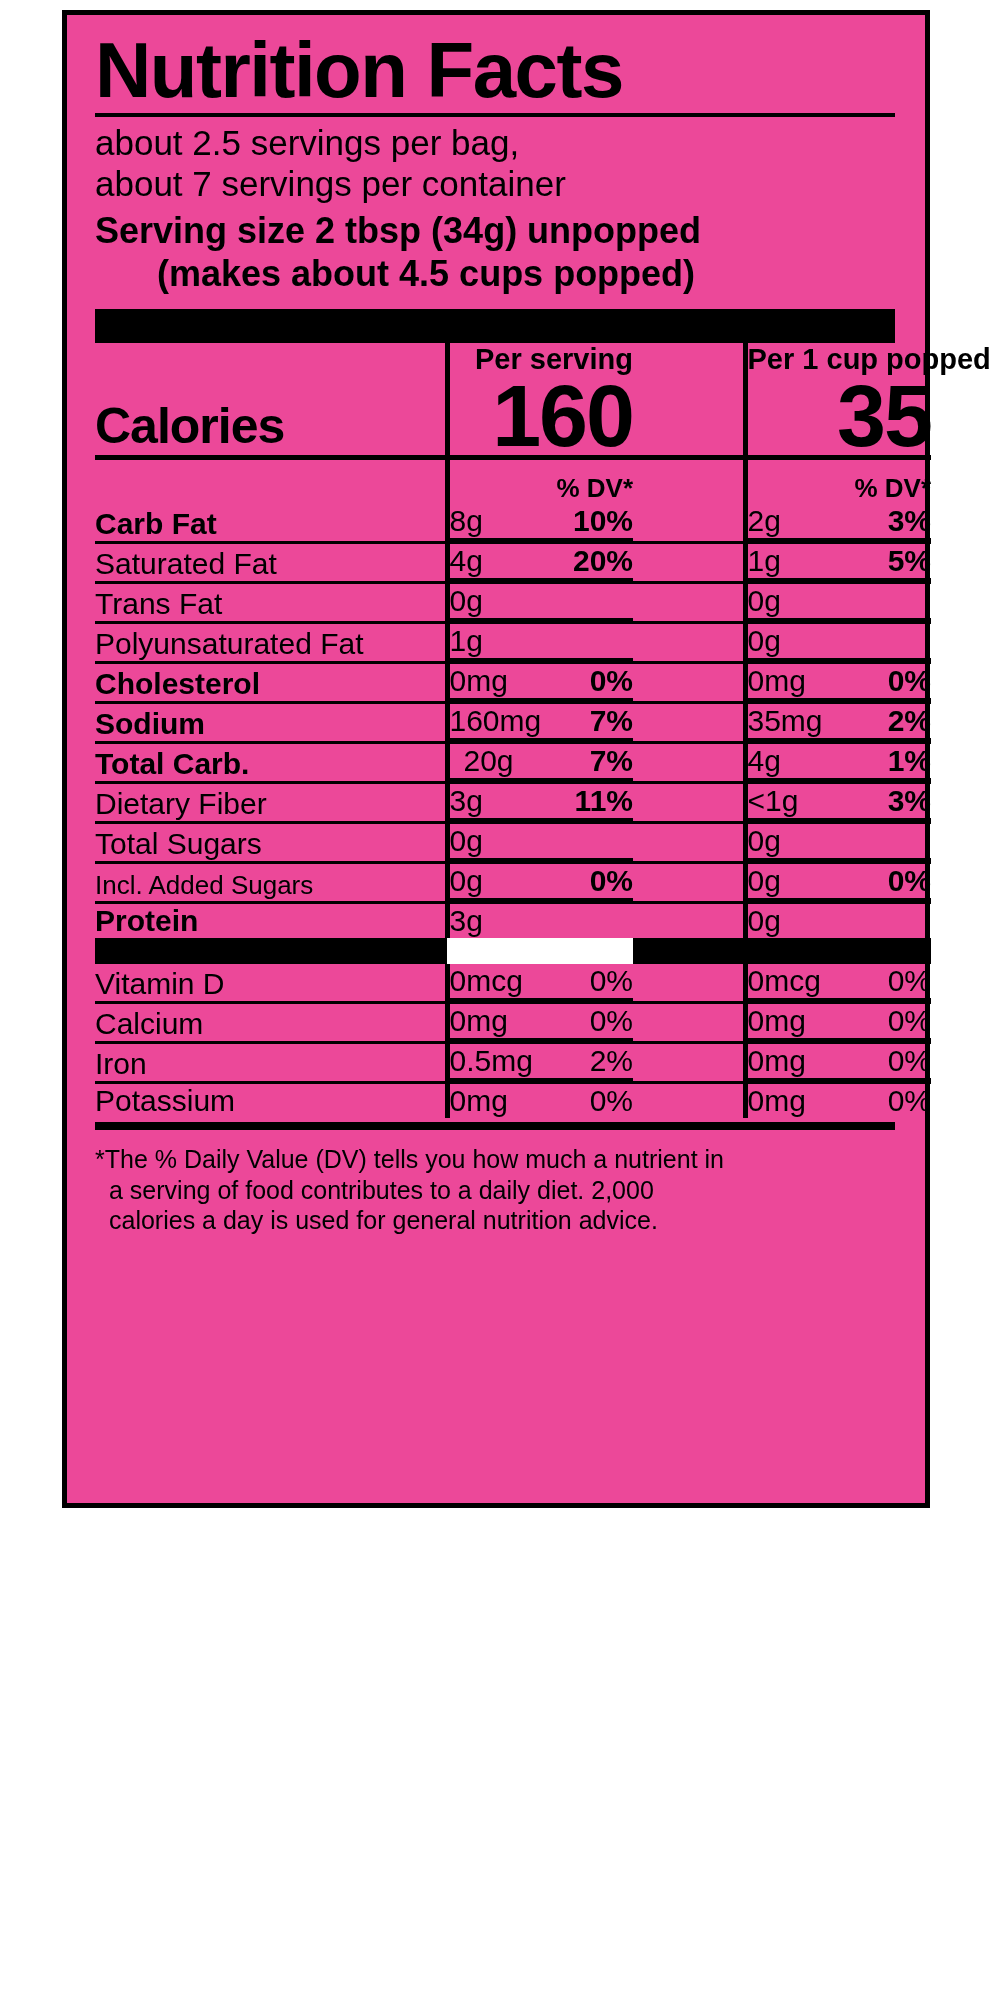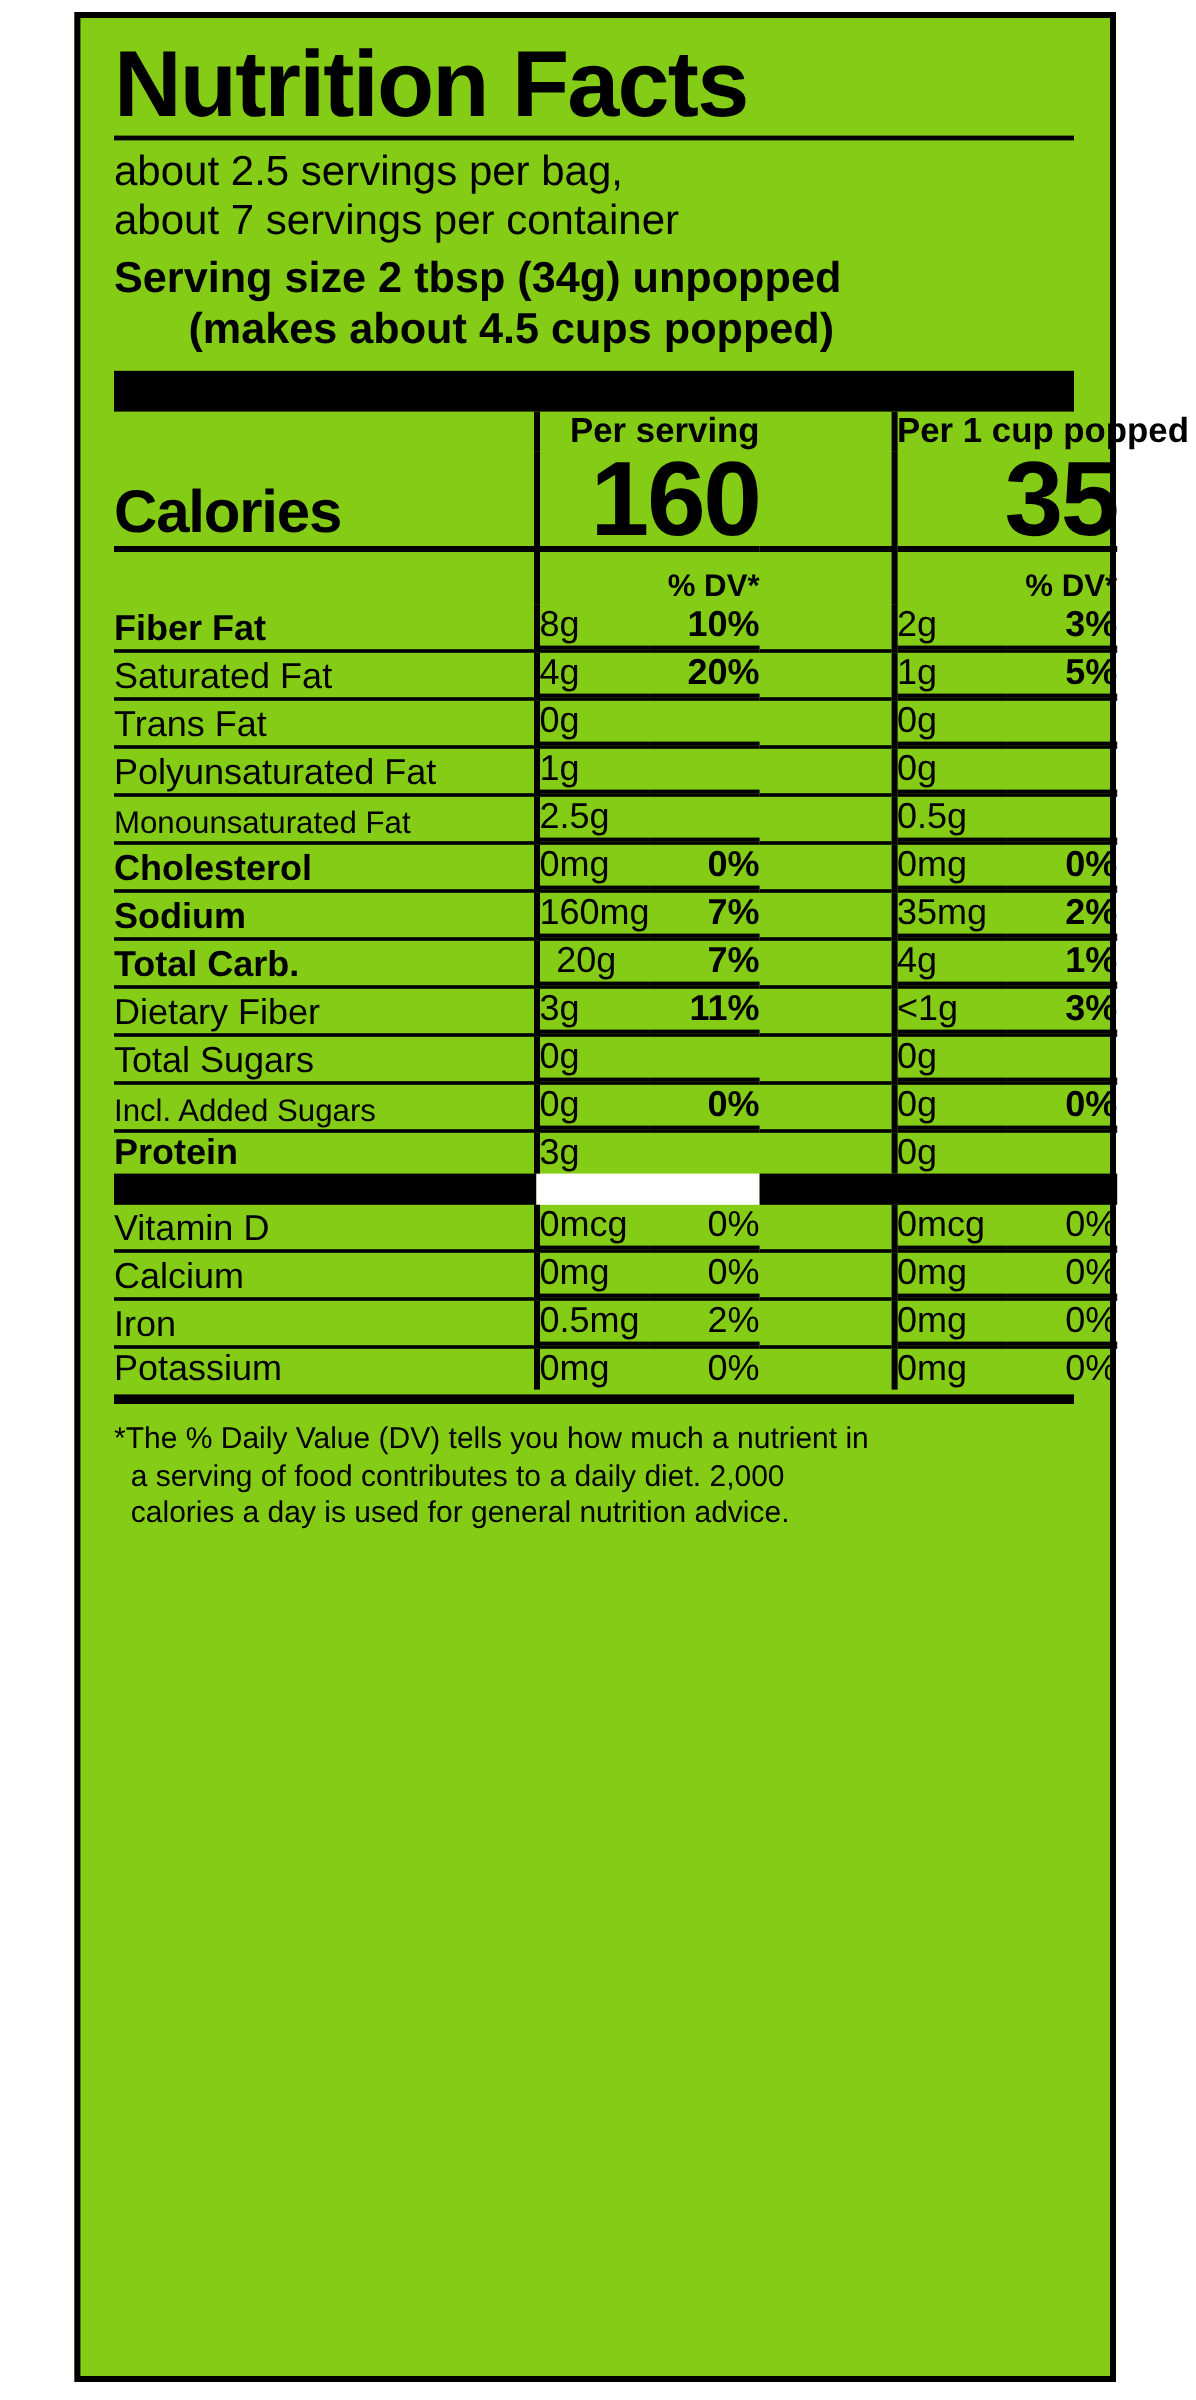--- a/index.html
+++ b/index.html
@@ -12,24 +12,24 @@
     height: 2000px;
     font-family: "Liberation Sans", sans-serif;
     color: #000000;
     -webkit-font-smoothing: antialiased;
   }
   .panel {
     position: absolute;
     left: 62px;
     top: 10px;
     width: 868px;
-    height: 1975px;
+    height: 1498px;
     border: 5px solid #000;
     box-sizing: border-box;
-    background: #84cc16;
+    background: #ec4899;
   }
   .inner {
     position: absolute;
     left: 28px;
     top: 14px;
     width: 800px;
   }
 
   
   .title {
@@ -207,21 +207,21 @@
 
       <tr>
         <td style="height:44px;"></td>
         <td></td>
         <td class="dv-head vsep-l">% DV*</td>
         <td></td>
         <td class="dv-head vsep-l">% DV*</td>
       </tr>
 
       <tr class="line">
-        <td class="nutr-name b">Fiber Fat</td>
+        <td class="nutr-name b">Carb Fat</td>
         <td></td>
         <td class="vsep-l">
           <table style="width:100%;border-collapse:collapse;table-layout:fixed;">
                 <tbody>
                   <tr>
             <td class="val" style="padding-left:0;">8g</td>
             <td class="pct">10%</td>
           </tr>
                 </tbody>
               </table>
@@ -310,45 +310,20 @@
                 <tbody>
                   <tr>
             <td class="val" style="padding-left:0;">0g</td>
             <td class="pct"></td>
                   </tr>
                 </tbody>
               </table>
             </td>
       </tr>
 
-      <tr class="line">
-        <td class="nutr-name indent1 small-name">Monounsaturated Fat</td>
-        <td></td>
-        <td class="vsep-l">
-              <table style="width:100%;border-collapse:collapse;table-layout:fixed;">
-                <tbody>
-                  <tr>
-            <td class="val" style="padding-left:0;">2.5g</td>
-            <td class="pct"></td>
-                  </tr>
-                </tbody>
-              </table>
-            </td>
-        <td></td>
-        <td class="vsep-l">
-              <table style="width:100%;border-collapse:collapse;table-layout:fixed;">
-                <tbody>
-                  <tr>
-            <td class="val" style="padding-left:0;">0.5g</td>
-            <td class="pct"></td>
-                  </tr>
-                </tbody>
-              </table>
-            </td>
-      </tr>
 
       <tr class="line">
         <td class="nutr-name b">Cholesterol</td>
         <td></td>
         <td class="vsep-l">
               <table style="width:100%;border-collapse:collapse;table-layout:fixed;">
                 <tbody>
                   <tr>
             <td class="val" style="padding-left:0;">0mg</td>
             <td class="pct">0%</td>

